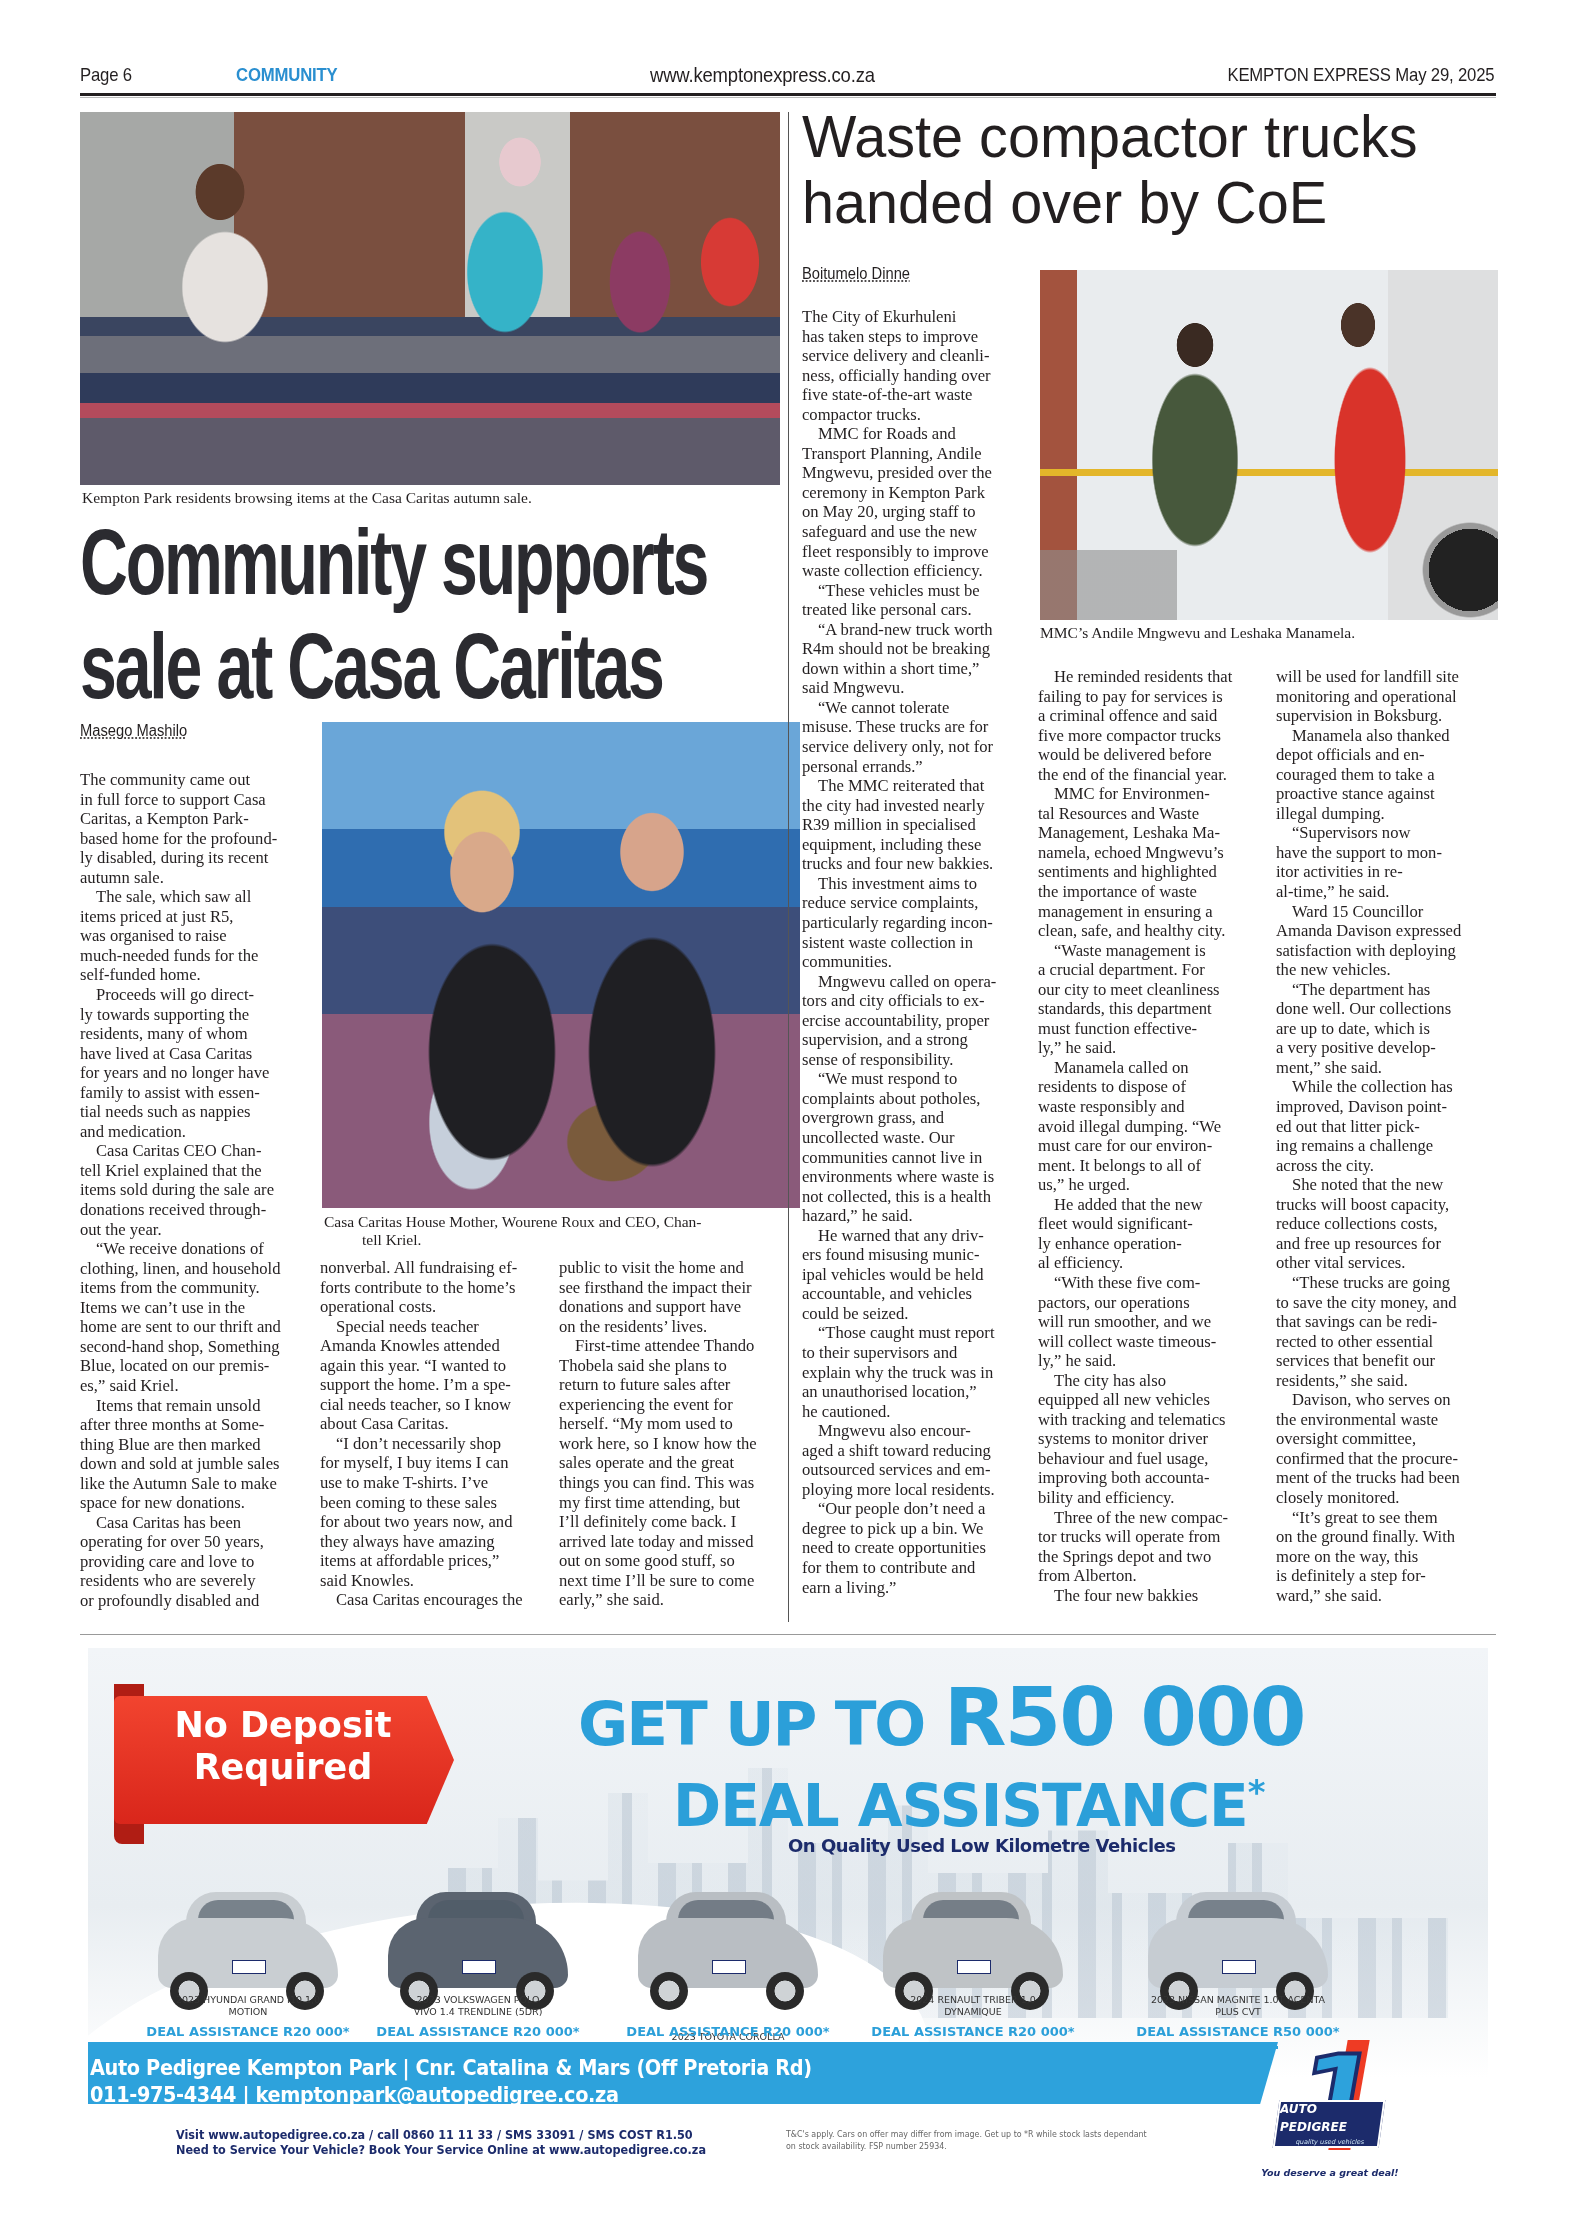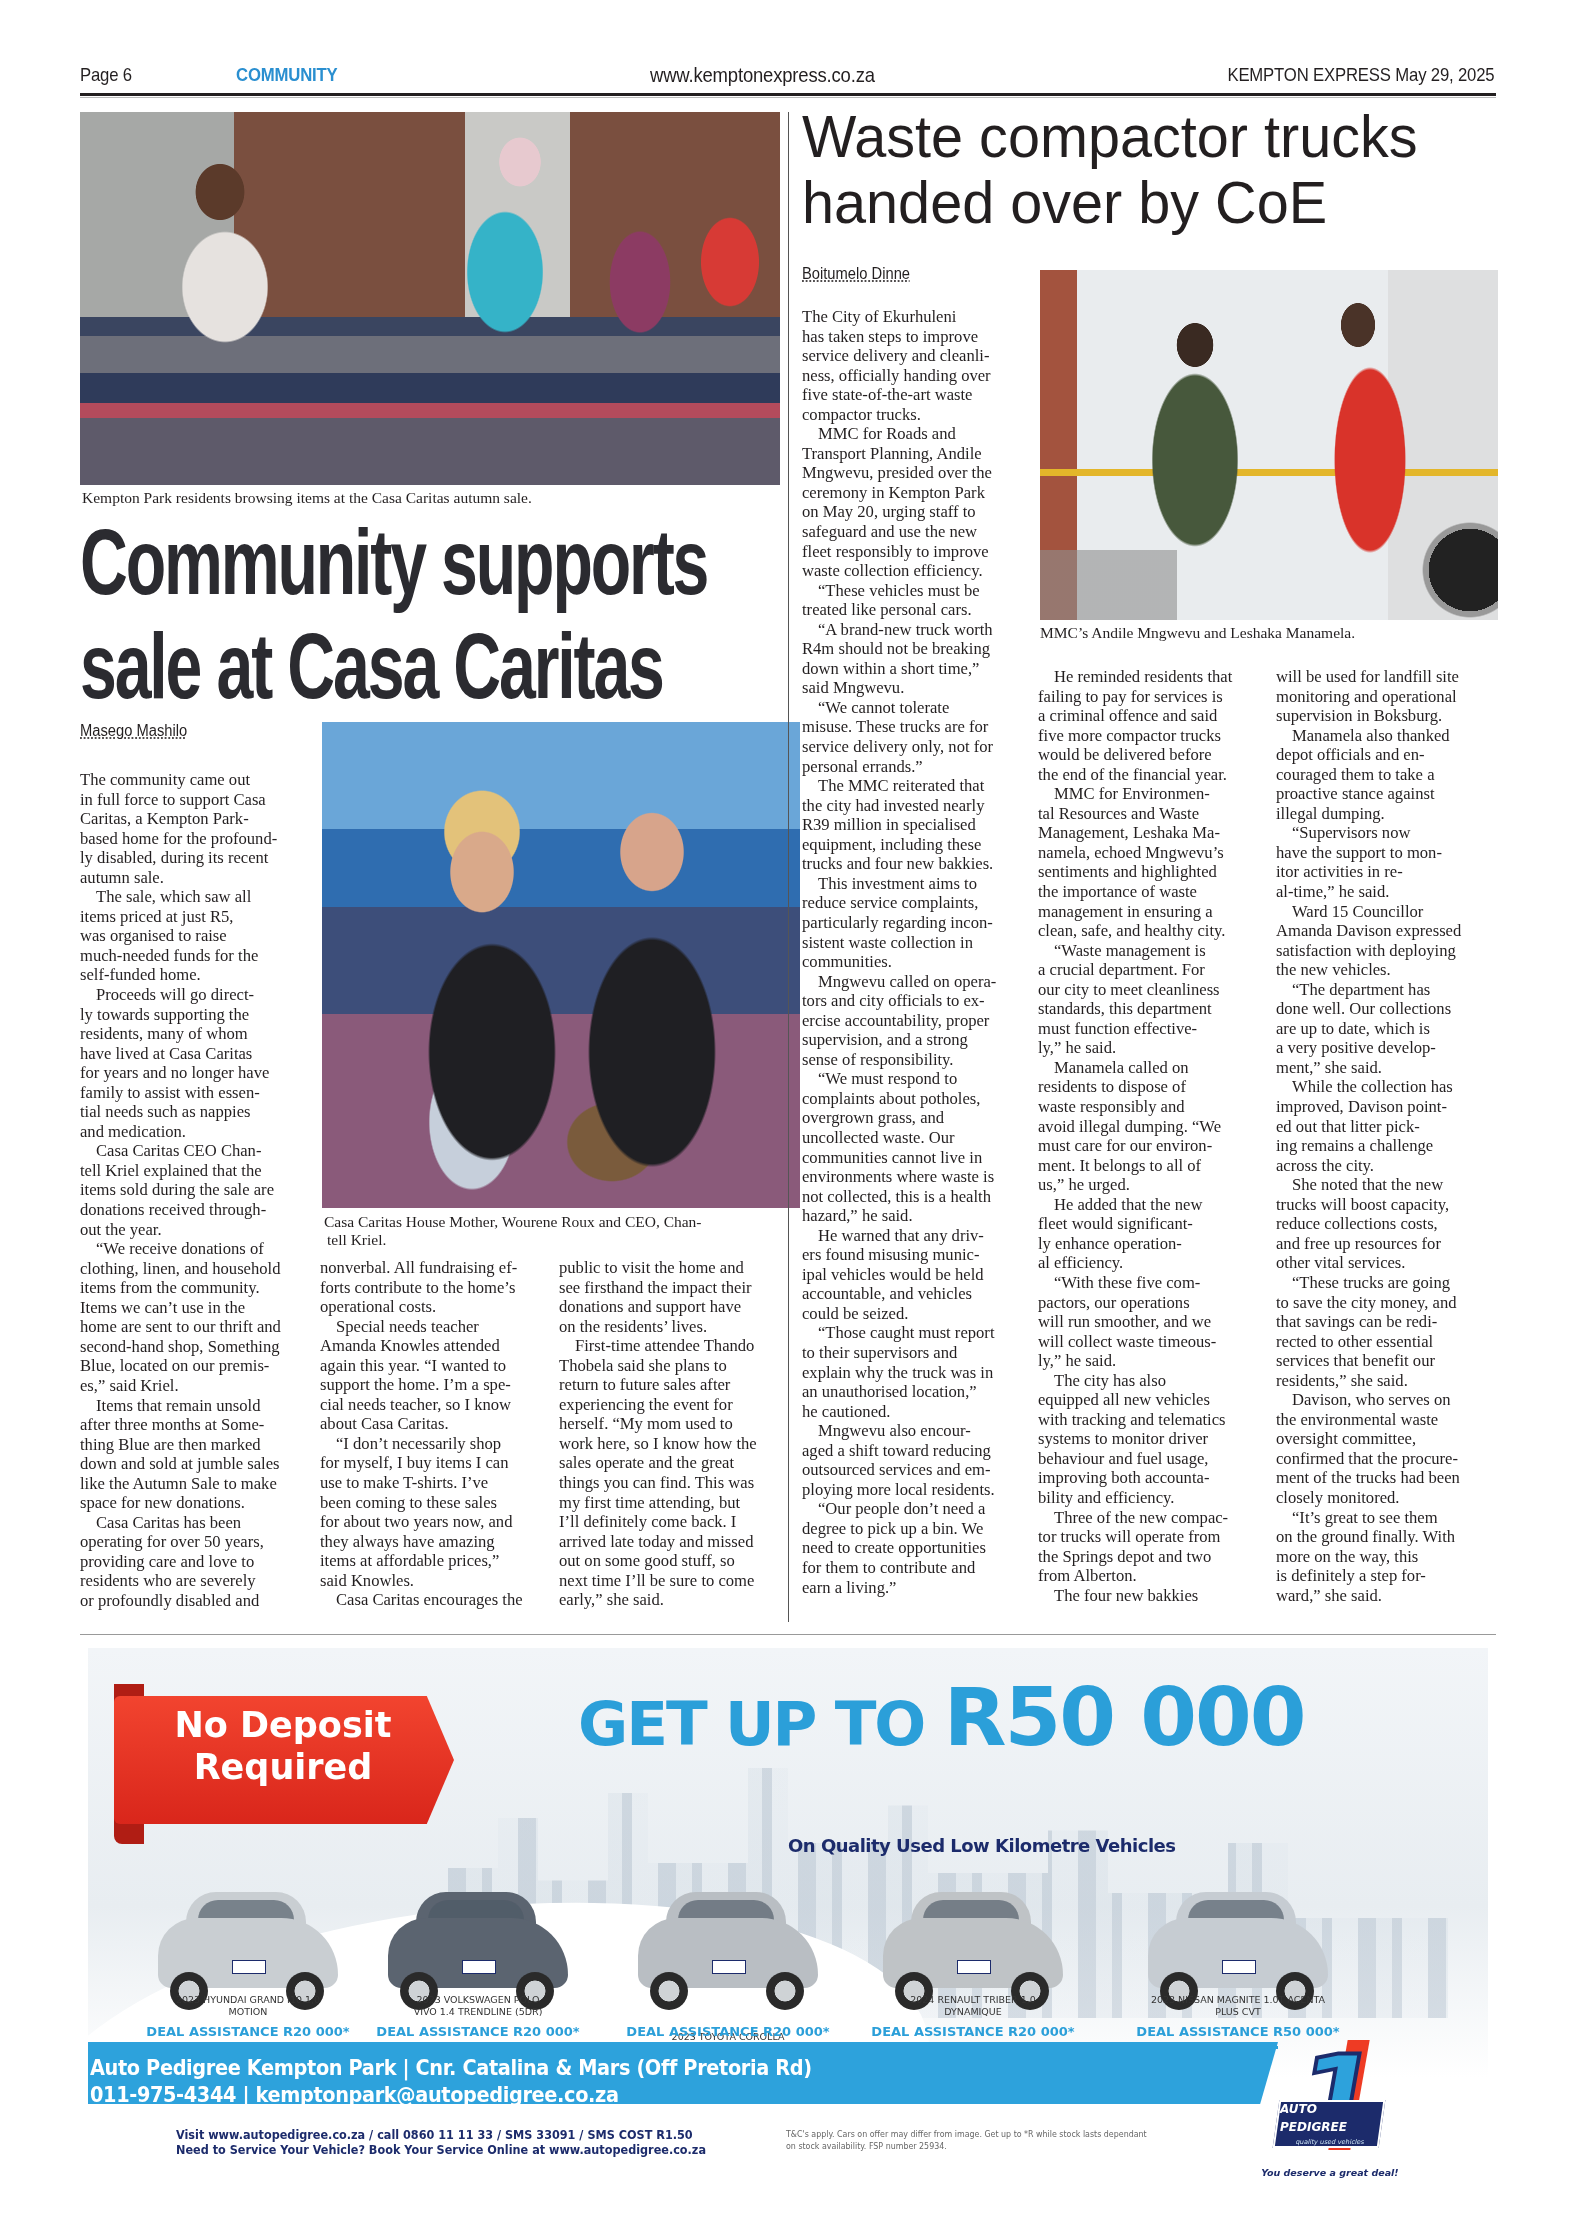--- a/index.html
+++ b/index.html
@@ -122,21 +122,21 @@
 <div class="abs hl-casa">
   <div>Community supports</div>
   <div>sale at Casa Caritas</div>
 </div>
 
 <div class="abs byline" style="left:80px; top:722px;">Masego Mashilo</div>
 
 <div class="abs photo photo-women"></div>
 <div class="abs caption" style="left:324px; top:1213px; width:476px;">
   <div>Casa Caritas House Mother, Wourene Roux and CEO, Chan-</div>
-  <div style="padding-left:3px;">tell Kriel.</div>
+  <div style="padding-left:3px;margin-left:35px;">tell Kriel.</div>
 </div>
 
 <div class="abs col" id="casa-col1" style="left:80px; top:770px; width:235px;">
     <div>The community came out</div>
     <div>in full force to support Casa</div>
     <div>Caritas, a Kempton Park-</div>
     <div>based home for the profound-</div>
     <div>ly disabled, during its recent</div>
     <div>autumn sale.</div>
     <div class="ind">The sale, which saw all</div>
@@ -405,20 +405,21 @@
   <div class="ad-wave"></div>
 
   <div class="ad-ribbon-tail"></div>
   <div class="ad-ribbon"></div>
   <div class="ad-ribbon-text">
     <div>No Deposit</div>
     <div>Required</div>
   </div>
 
   <div class="ad-h1"><span>GET UP TO </span><span class="big">R50 000</span></div>
+  <div class="ad-h2"><span>DEAL ASSISTANCE</span><sup>*</sup></div>
   <div class="ad-sub">On Quality Used Low Kilometre Vehicles</div>
 
   <div id="cars">
       <div class="car" style="left: 60px;">
         <div class="car-roof" style="background:#c9ced2"></div>
         <div class="car-win"></div>
         <div class="car-body" style="background:#c9ced2"></div>
         <div class="car-wheel" style="left:22px"></div>
         <div class="car-wheel" style="left:138px"></div>
         <div class="car-plate"></div>

